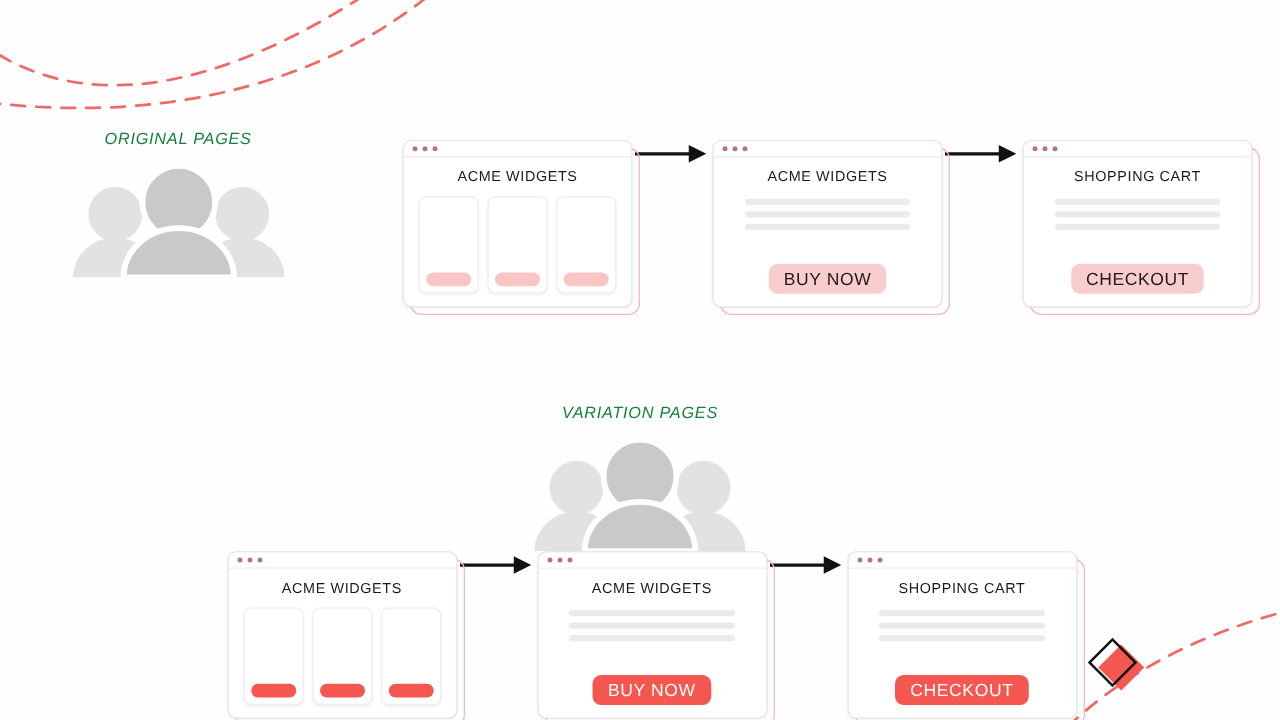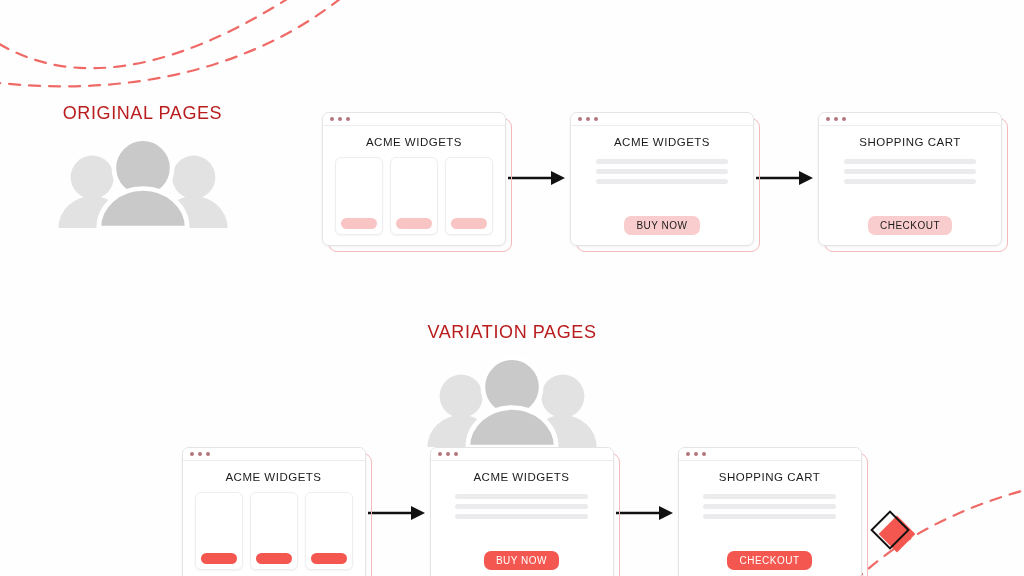--- a/index.html
+++ b/index.html
@@ -19,31 +19,32 @@
   .row{position:absolute;left:0;width:1024px;height:180px;display:flex;align-items:center;}
   .row-top{top:88px;}
   .row-bottom{top:322px;flex-direction:column;}
 
   .label-col{
     width:285px;
     display:flex;flex-direction:column;align-items:center;justify-content:flex-start;
     height:150px;
   }
   .row-label{
-    font-size:18px;
+    font-size:13px;
     letter-spacing:.6px;
-    color:#b91c1c;
+    color:#15803d;
     font-weight:400;
     white-space:nowrap;
     margin-bottom:10px;
+    font-style:italic;
   }
   .people{width:188px;height:94px;display:block;}
 
   
-  .flow{display:flex;align-items:center;flex:1;padding-right:20px;padding-left:37px;}
+  .flow{display:flex;flex:1;padding-right:20px;padding-left:37px;}
 
   .card-wrap{position:relative;width:182px;height:132px;flex:0 0 auto;}
   
   .card-frame{
     position:absolute;left:6px;top:6px;width:100%;height:100%;
     border:1.5px solid #f4b9b9;border-radius:9px;
     background:transparent;
   }
   .card{
     position:absolute;left:0;top:0;width:100%;height:100%;
@@ -82,21 +83,21 @@
   .tile-btn{width:100%;height:11px;border-radius:6px;}
 
   
   .lines{width:100%;display:flex;flex-direction:column;gap:5px;align-items:center;margin-top:2px;}
   .line{height:5px;border-radius:3px;background:#ebebed;width:84%;}
 
   .cta{
     margin-top:auto;
     border-radius:7px;
     padding:4px 12px;
-    font-size:10px;
+    font-size:14px;
     letter-spacing:.5px;
     white-space:nowrap;
   }
 
   
   .pale .tile-btn{background:#f9c4c4;}
   .pale .cta{background:#f9cdcd;color:#1b1b1b;}
   .bold .tile-btn{background:#f4574f;}
   .bold .cta{background:#f4574f;color:#ffffff;}
 

